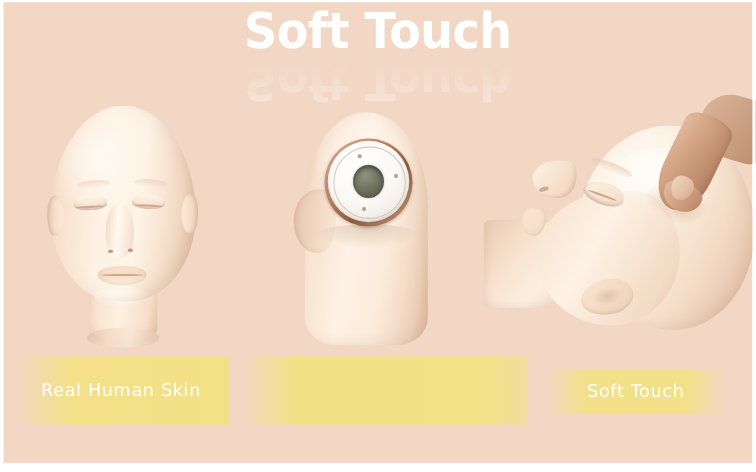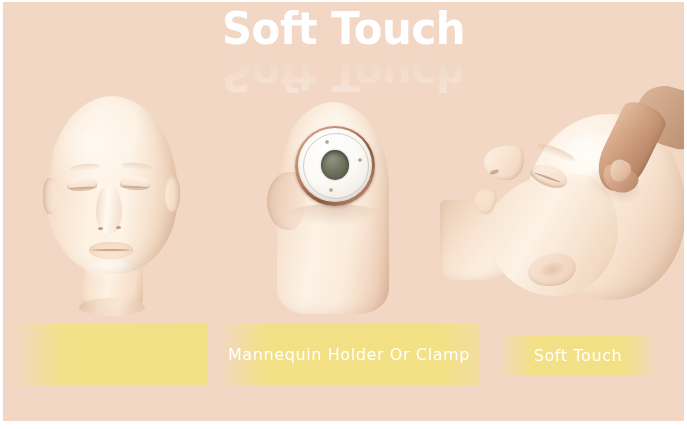--- a/index.html
+++ b/index.html
@@ -492,24 +492,24 @@
     <div class="lips-s"></div>
     <div class="ear-s"></div>
     <div class="press-dimple"></div>
     <div class="hand-back"></div>
     <div class="finger"></div>
     <div class="finger-tip"></div>
     <div class="nail"></div>
   </div>
 
   <div class="caption" id="caption-1">
+    <span class="line">Real Human Skin</span>
   </div>
 
   <div class="caption" id="caption-2">
-    <span class="line">Mannequin Holder Or Clamp</span>
   </div>
 
   <div class="caption" id="caption-3">
     <span class="line">Soft Touch</span>
   </div>
 
   <div class="frame-top"></div>
   <div class="frame-left"></div>
   <div class="frame-right"></div>
   <div class="frame-bottom"></div>

